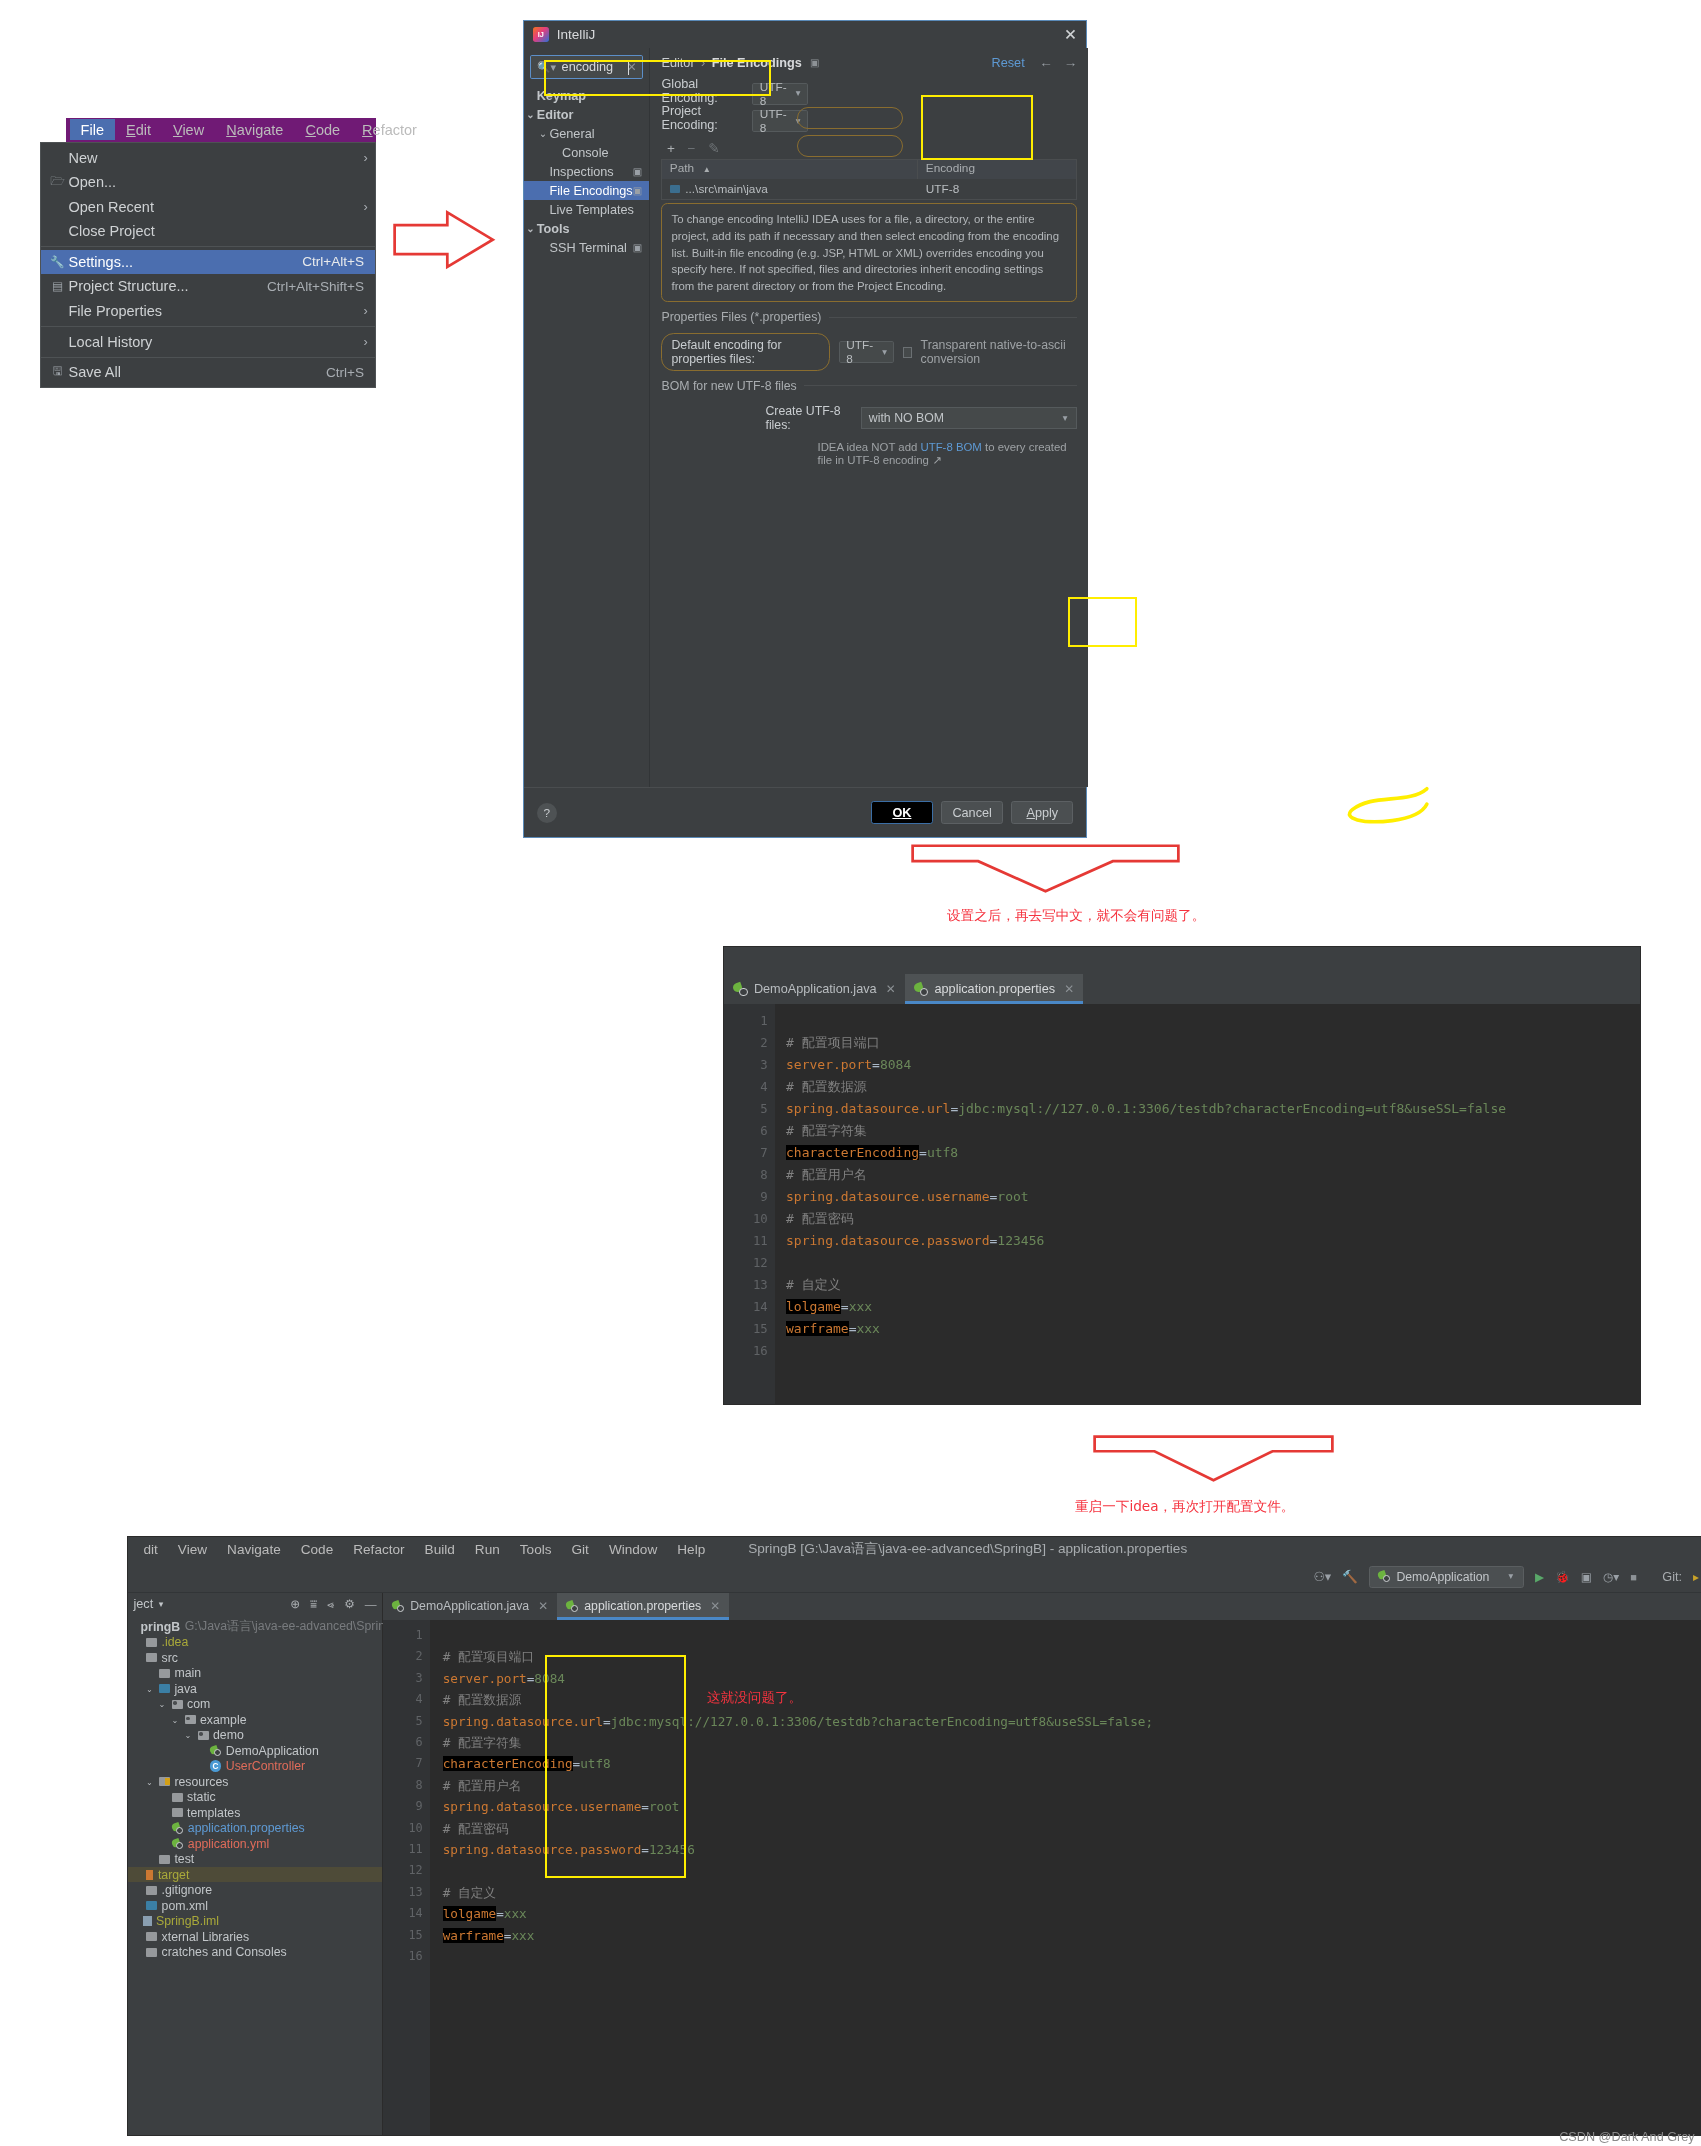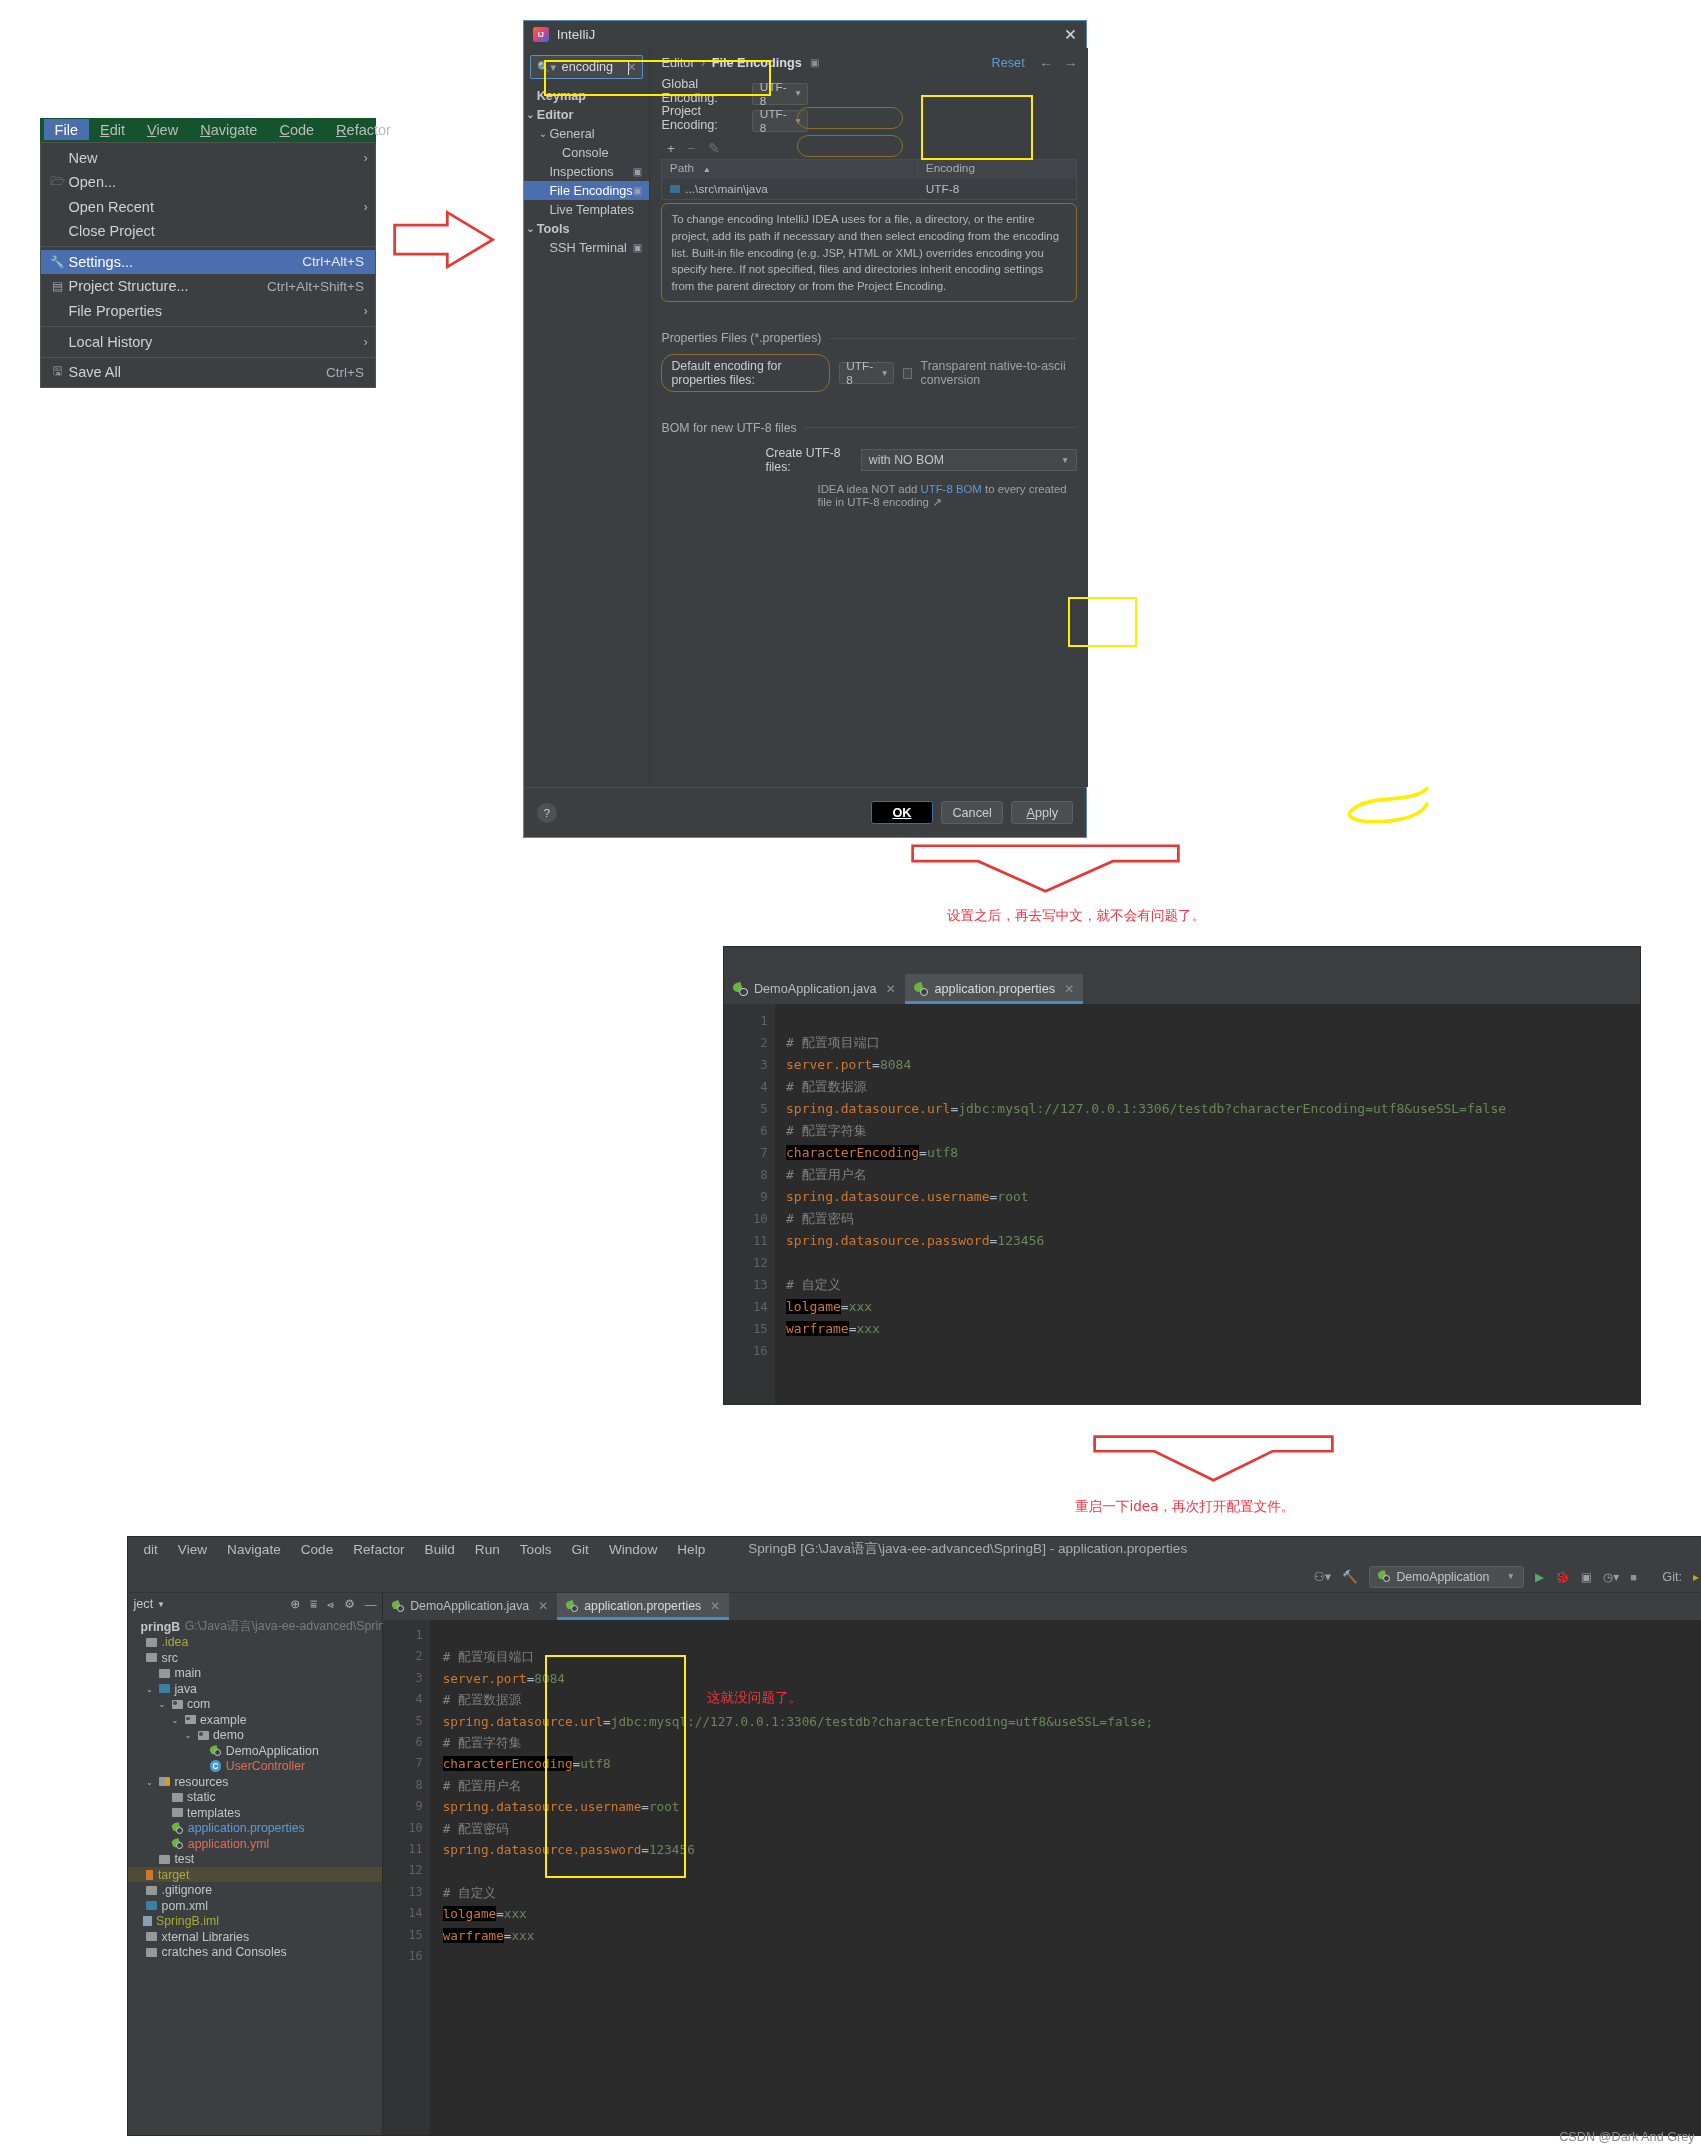--- a/index.html
+++ b/index.html
@@ -8,22 +8,22 @@
     width:1702px; height:2147px; position:relative;
     background:#ffffff;
     font-family:"Liberation Sans", sans-serif;
     overflow:hidden;
   }
   .abs { position:absolute; }
 
   
   #file-menu-window { left:40px; top:118px; width:336px; }
   .menubar-strip {
-    height:23.6px; background:#14532d; display:flex; align-items:center;
-    font-size:14.5px; color:#bbbbbb; padding-left:3.6px;
+    height:23.6px; background:#701a75; display:flex; align-items:center;
+    font-size:14.5px; color:#bbbbbb; padding-left:3.6px;margin-left:26px;
   }
   .menubar-strip .mi { padding:2.7px 11px; }
   .menubar-strip .mi.active { background:#4b6eaf; color:#fff; }
   .menu-panel {
     background:#3c3f41; border:0.9px solid #4e5254; width:336px;
     padding:2.7px 0; font-size:14.5px; color:#cfd2d4;
   }
   .menu-row {
     height:24.5px; display:flex; align-items:center; padding:0 7.3px 0 5.5px;
     position:relative;
@@ -107,21 +107,21 @@
   .enc-trow { display:flex; height:20px; font-size:11.8px; color:#b9bdc0; align-items:center;}
   .enc-trow .c1 { width:256px; padding-left:7.3px; display:flex; align-items:center; gap:5.5px;}
   .enc-trow .c2 { flex:1; padding-left:7.3px; }
   .folder-ico { width:10px; height:8.2px; background:#3b6e8f; border-radius:0.9px; display:inline-block;}
   .tbl-space { height:171px; }
 
   .info-box {
     border:0.9px solid #8a6d2f; border-radius:6.4px; padding:7.3px 9px;
     font-size:11.4px; color:#b4b8bb; line-height:1.45; margin-top:3.6px;
   }
-  .sect-title { font-size:12.3px; color:#a9adb0; display:flex; align-items:center; gap:7.3px; margin-top:29px;}
+  .sect-title { font-size:12.3px; color:#a9adb0; display:flex; align-items:center; gap:7.3px; margin-top:8px;}
   .sect-title .rule { flex:1; height:0.9px; background:#4a4d4f; }
   .prop-row { display:flex; align-items:center; gap:9px; margin-top:9px; }
   .pill-outline {
     border:0.9px solid #8a6d2f; border-radius:12.7px; padding:3.6px 9px;
     font-size:12.3px; color:#c9cdd0;
   }
   .chk { width:11px; height:11px; border:0.9px solid #6b7073; background:#45494a; display:inline-block;}
   .chk-lbl { font-size:12.3px; color:#9ea2a5; }
   .bom-row { display:flex; align-items:center; gap:11px; margin-top:11.8px; padding-left:104px;}
   .bom-lbl { font-size:12.3px; color:#c9cdd0; }

